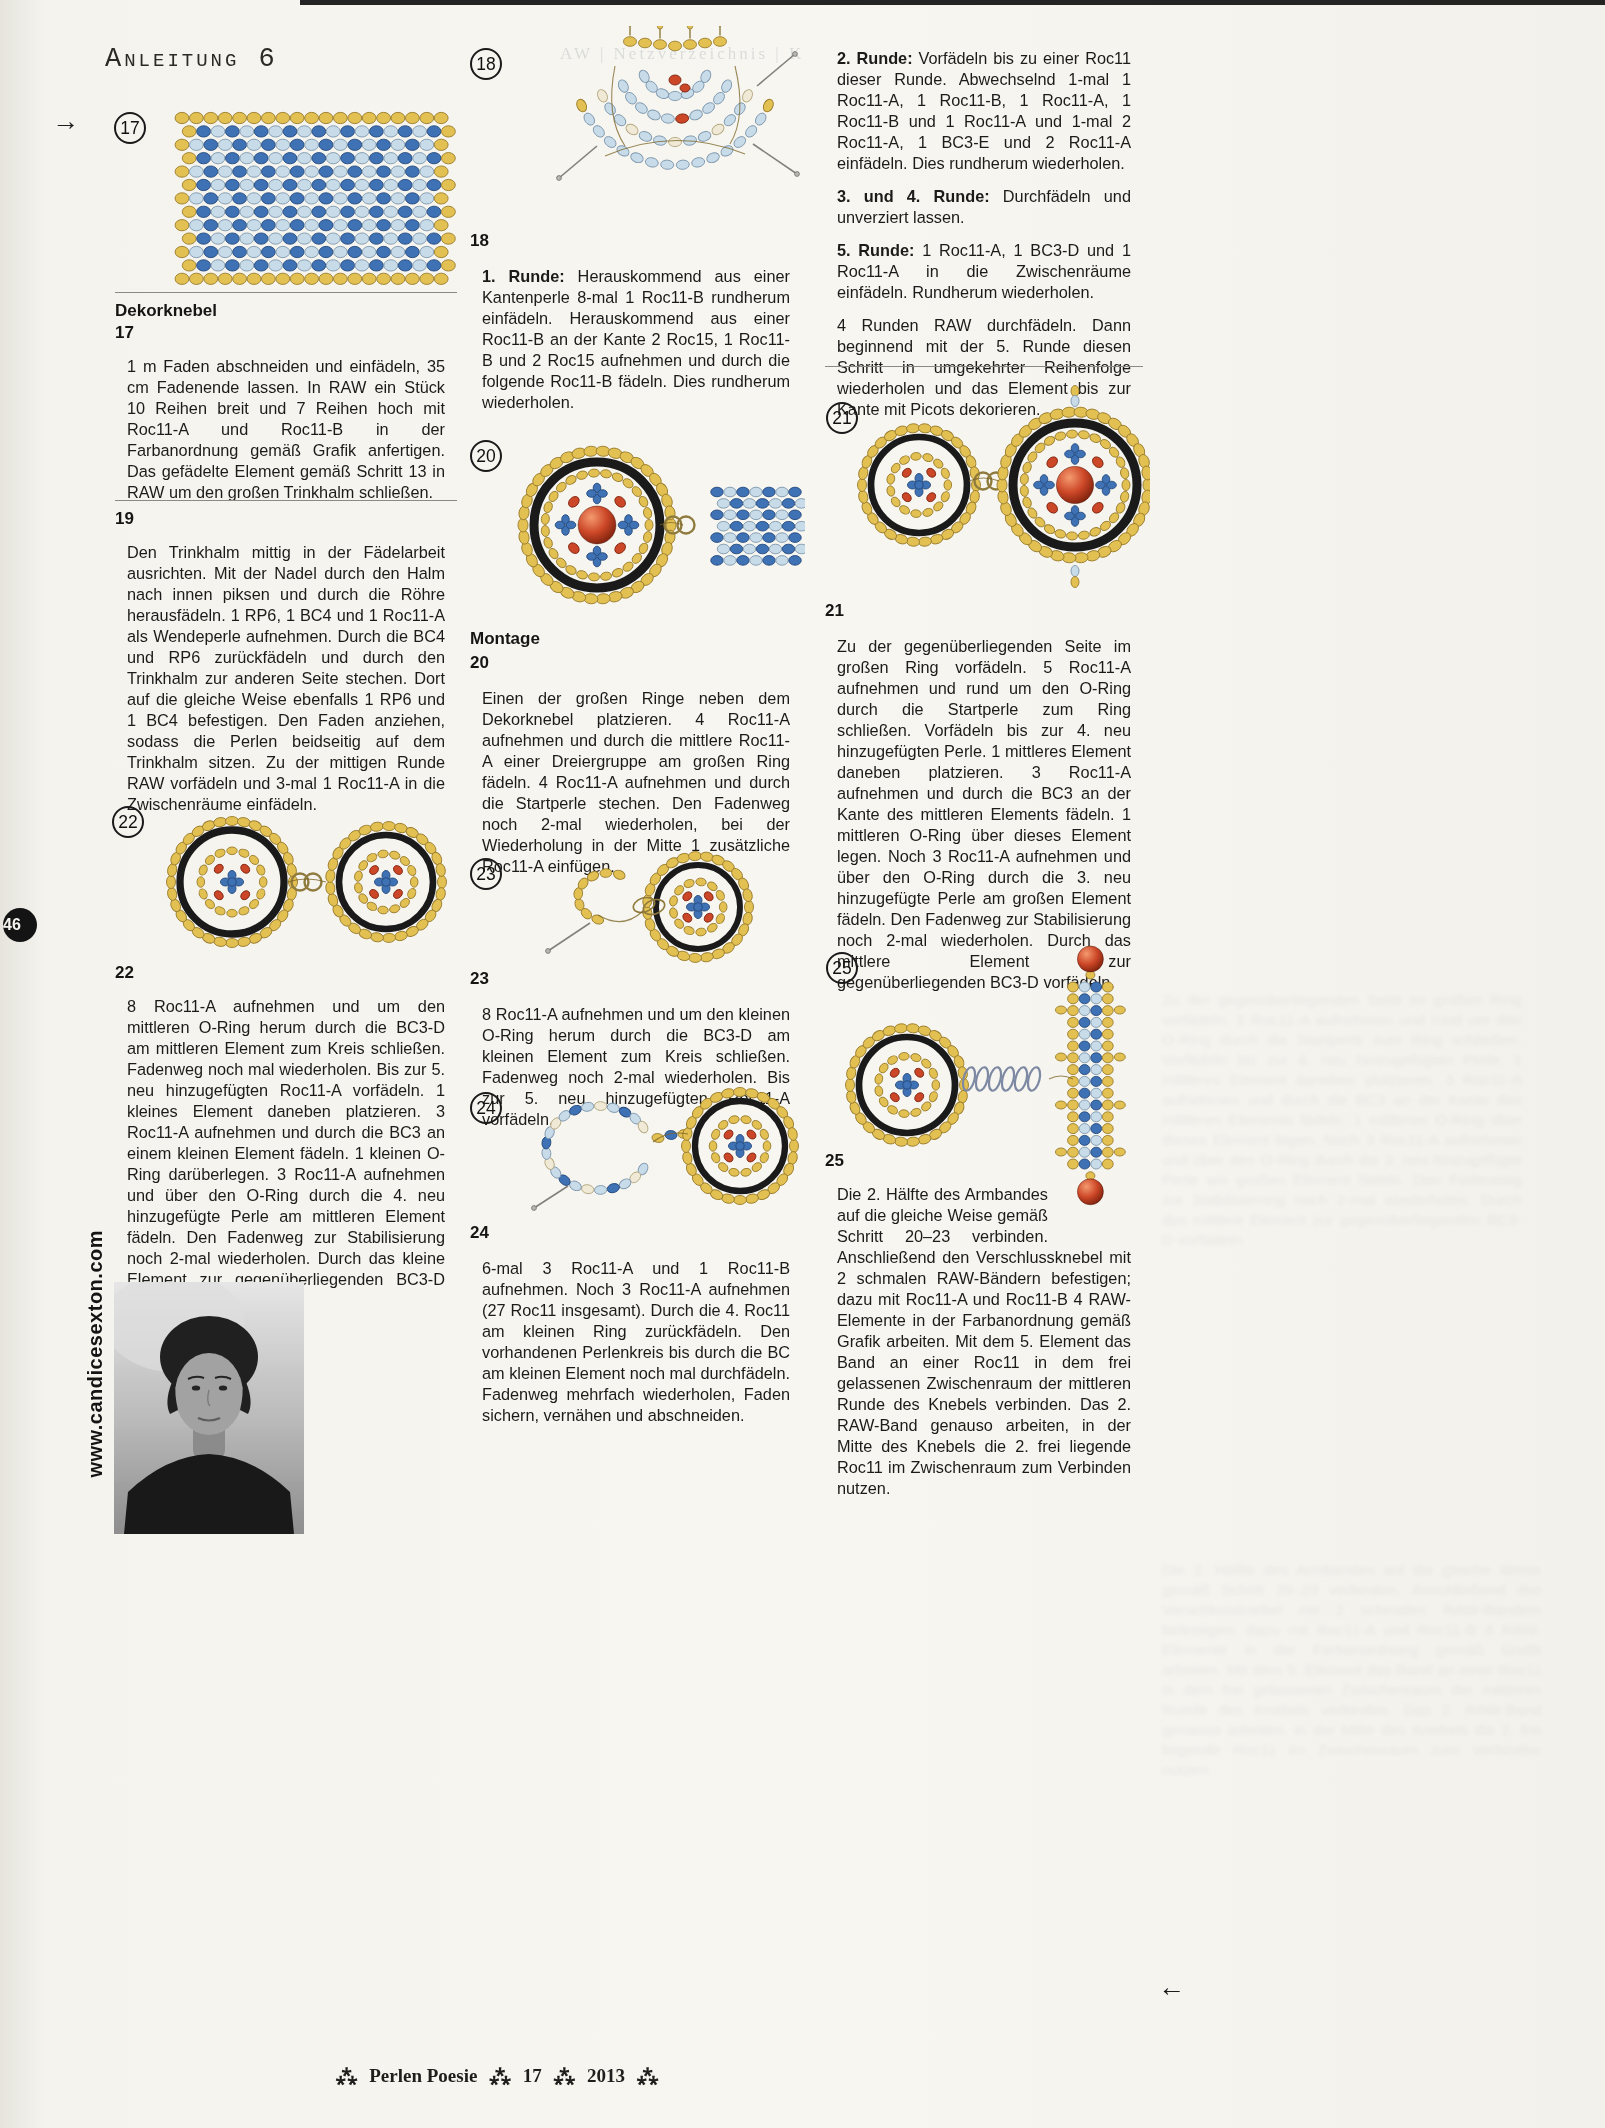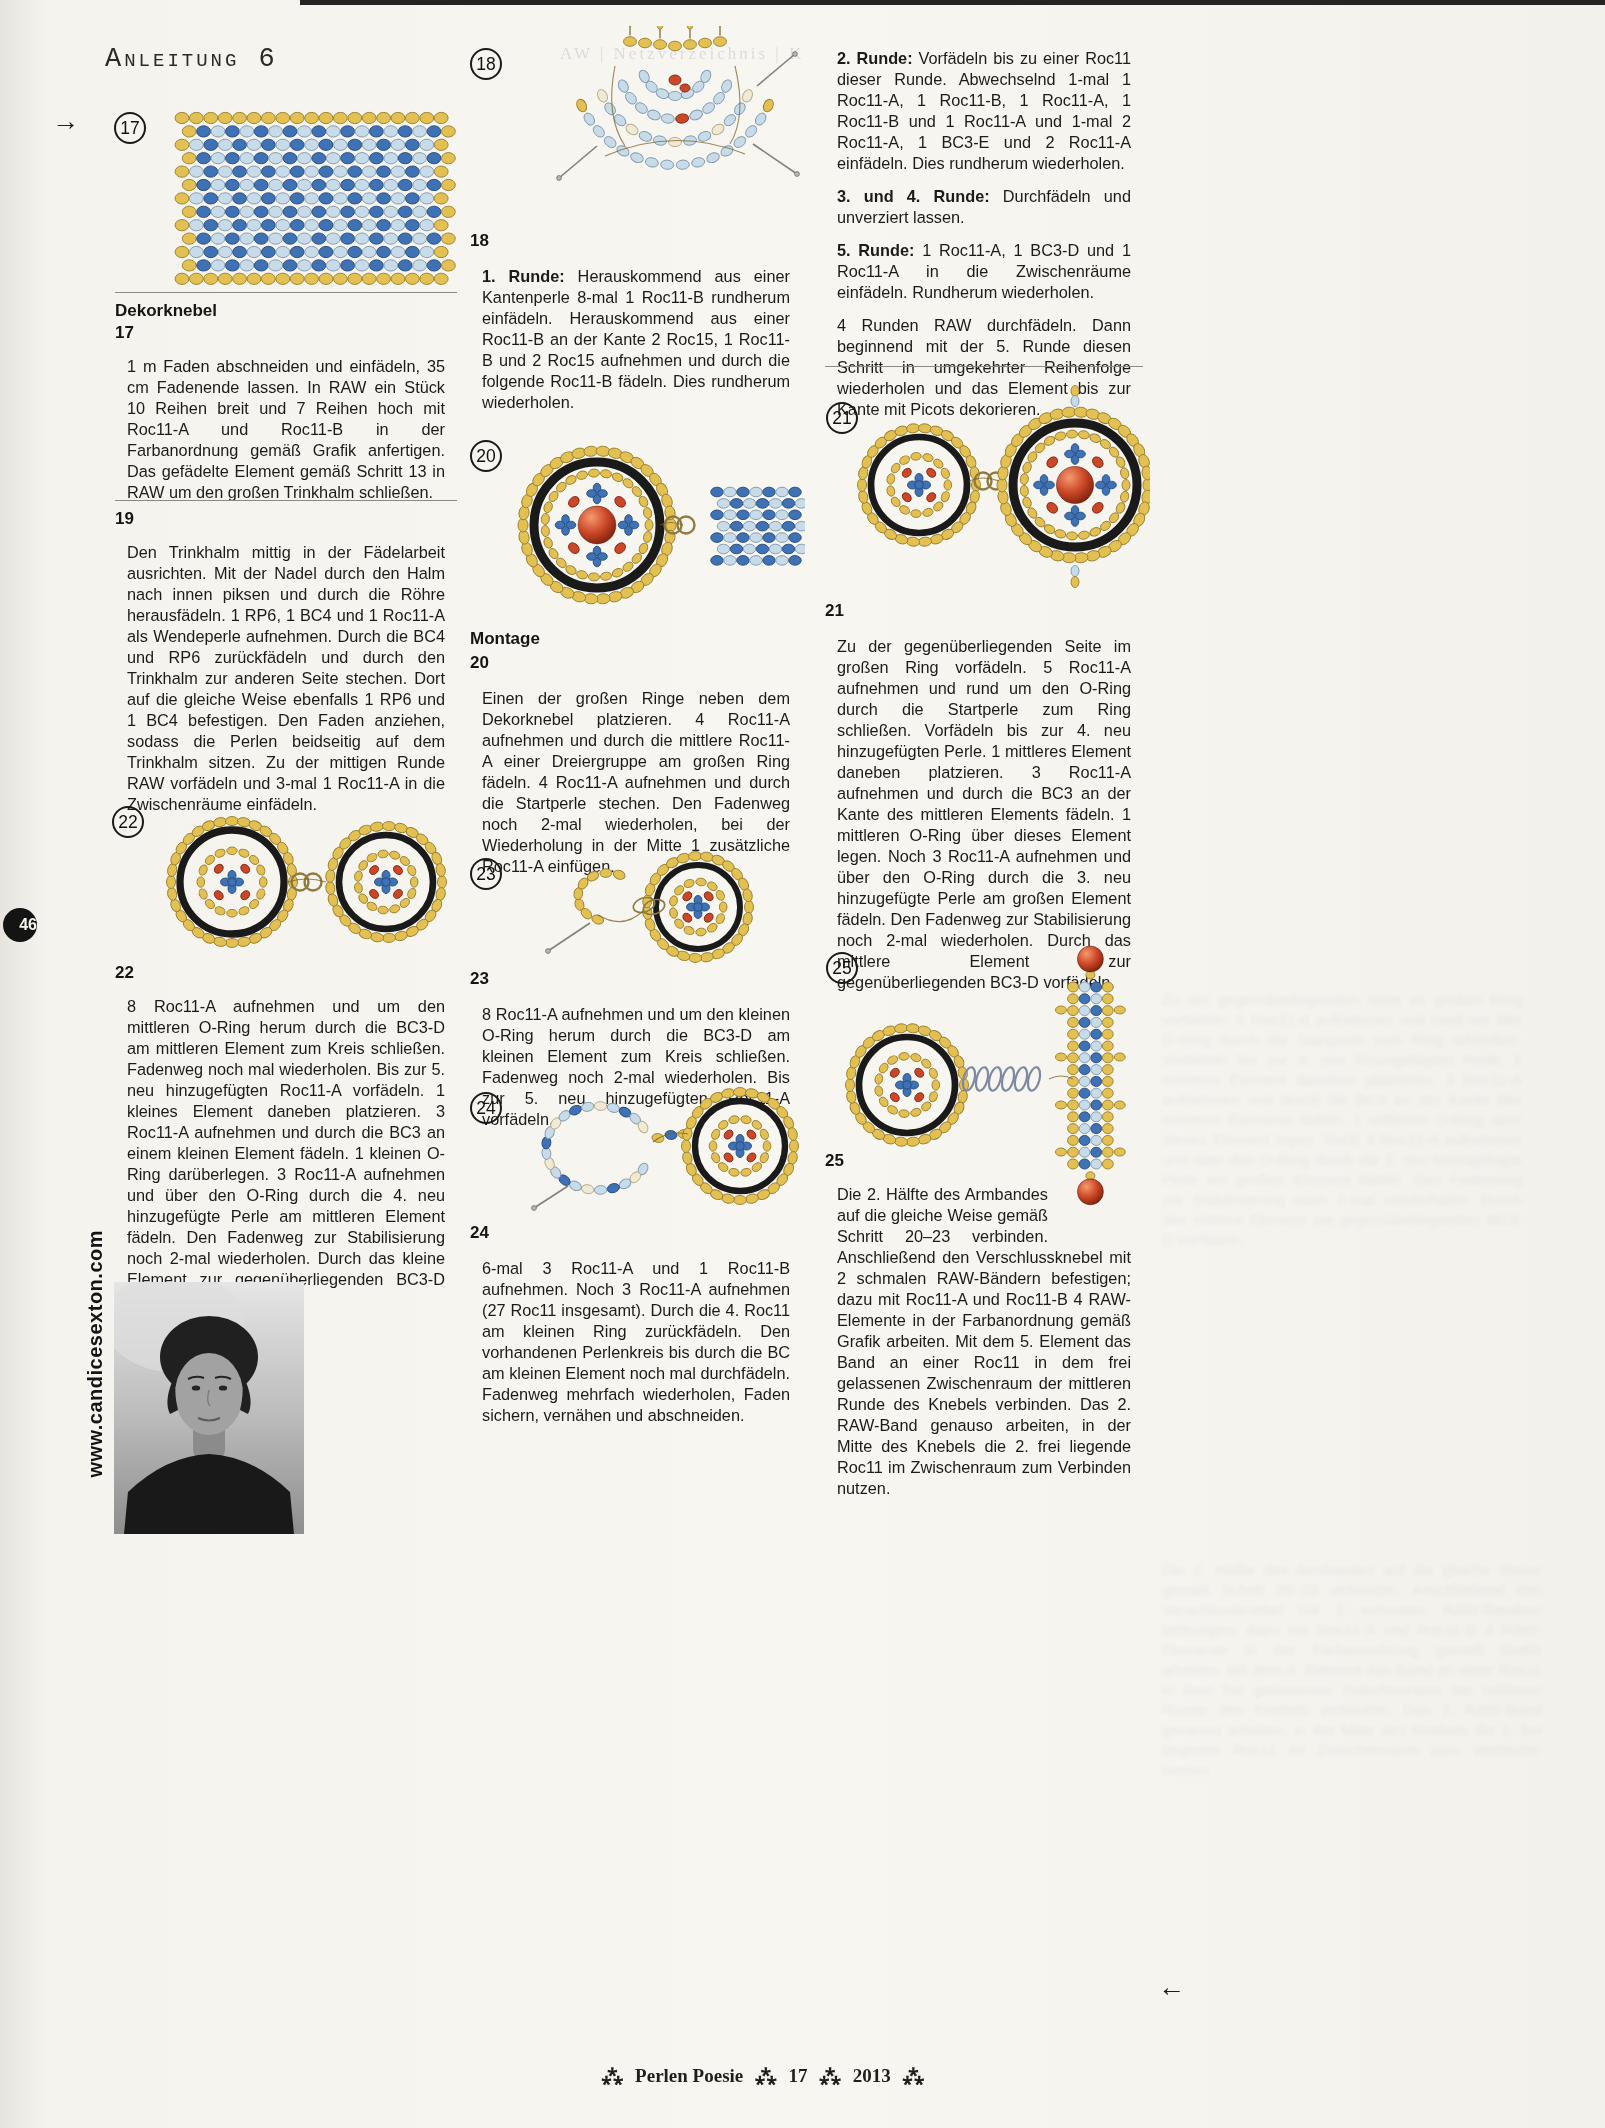--- a/index.html
+++ b/index.html
@@ -16,27 +16,27 @@
               color:#223;text-align:justify}
   .arrow{position:absolute;font-size:27px;color:#1d1d1d;font-weight:bold}
   .tblock{position:absolute}
   .body{font-size:16.3px;line-height:21px;text-align:justify;hyphens:auto;-webkit-hyphens:auto}
   .body p{margin:12px}
   .h-bold{position:absolute;font-weight:700;font-size:17px;line-height:21px;color:#161514}
   .rule{position:absolute;border-top:1.4px solid #8d8a84;height:0}
   .badge{position:absolute;width:32px;height:32px;border:2px solid #1a1a1a;border-radius:50%;
          display:flex;align-items:center;justify-content:center;font-size:17.5px;color:#111}
   .badge46{position:absolute;left:3px;top:908px;width:34px;height:34px;border-radius:50%;
-           background:#141414;color:#f5f4ef;display:flex;align-items:center;justify-content:flex-end;
+           background:#141414;color:#f5f4ef;display:flex;align-items:center;justify-content:flex-start;
            font-size:16px;font-weight:700}
   .site{position:absolute;writing-mode:vertical-rl;transform:rotate(180deg);font-weight:700;
         font-size:20px;letter-spacing:.5px;color:#141414}
   .photo{position:absolute;filter:grayscale(1) contrast(1.05)}
   .diag{position:absolute}
-  .footer{position:absolute;left:330px;top:2062px;width:600px;text-align:right;
+  .footer{position:absolute;left:330px;top:2062px;width:600px;text-align:left;
           font-family:"Liberation Serif",serif;font-weight:700;font-size:19px;color:#1f1e1c}
   .footer span{margin:0 6px}
 </style>
 </head>
 <body>
 
 <div class="page">
 
   <div class="topstrip" style="left:300px;top:0;width:1305px;height:5px"></div>
   <div class="ghost" style="left:560px;top:44px;width:420px">AW | Netzverzeichnis | K</div>

